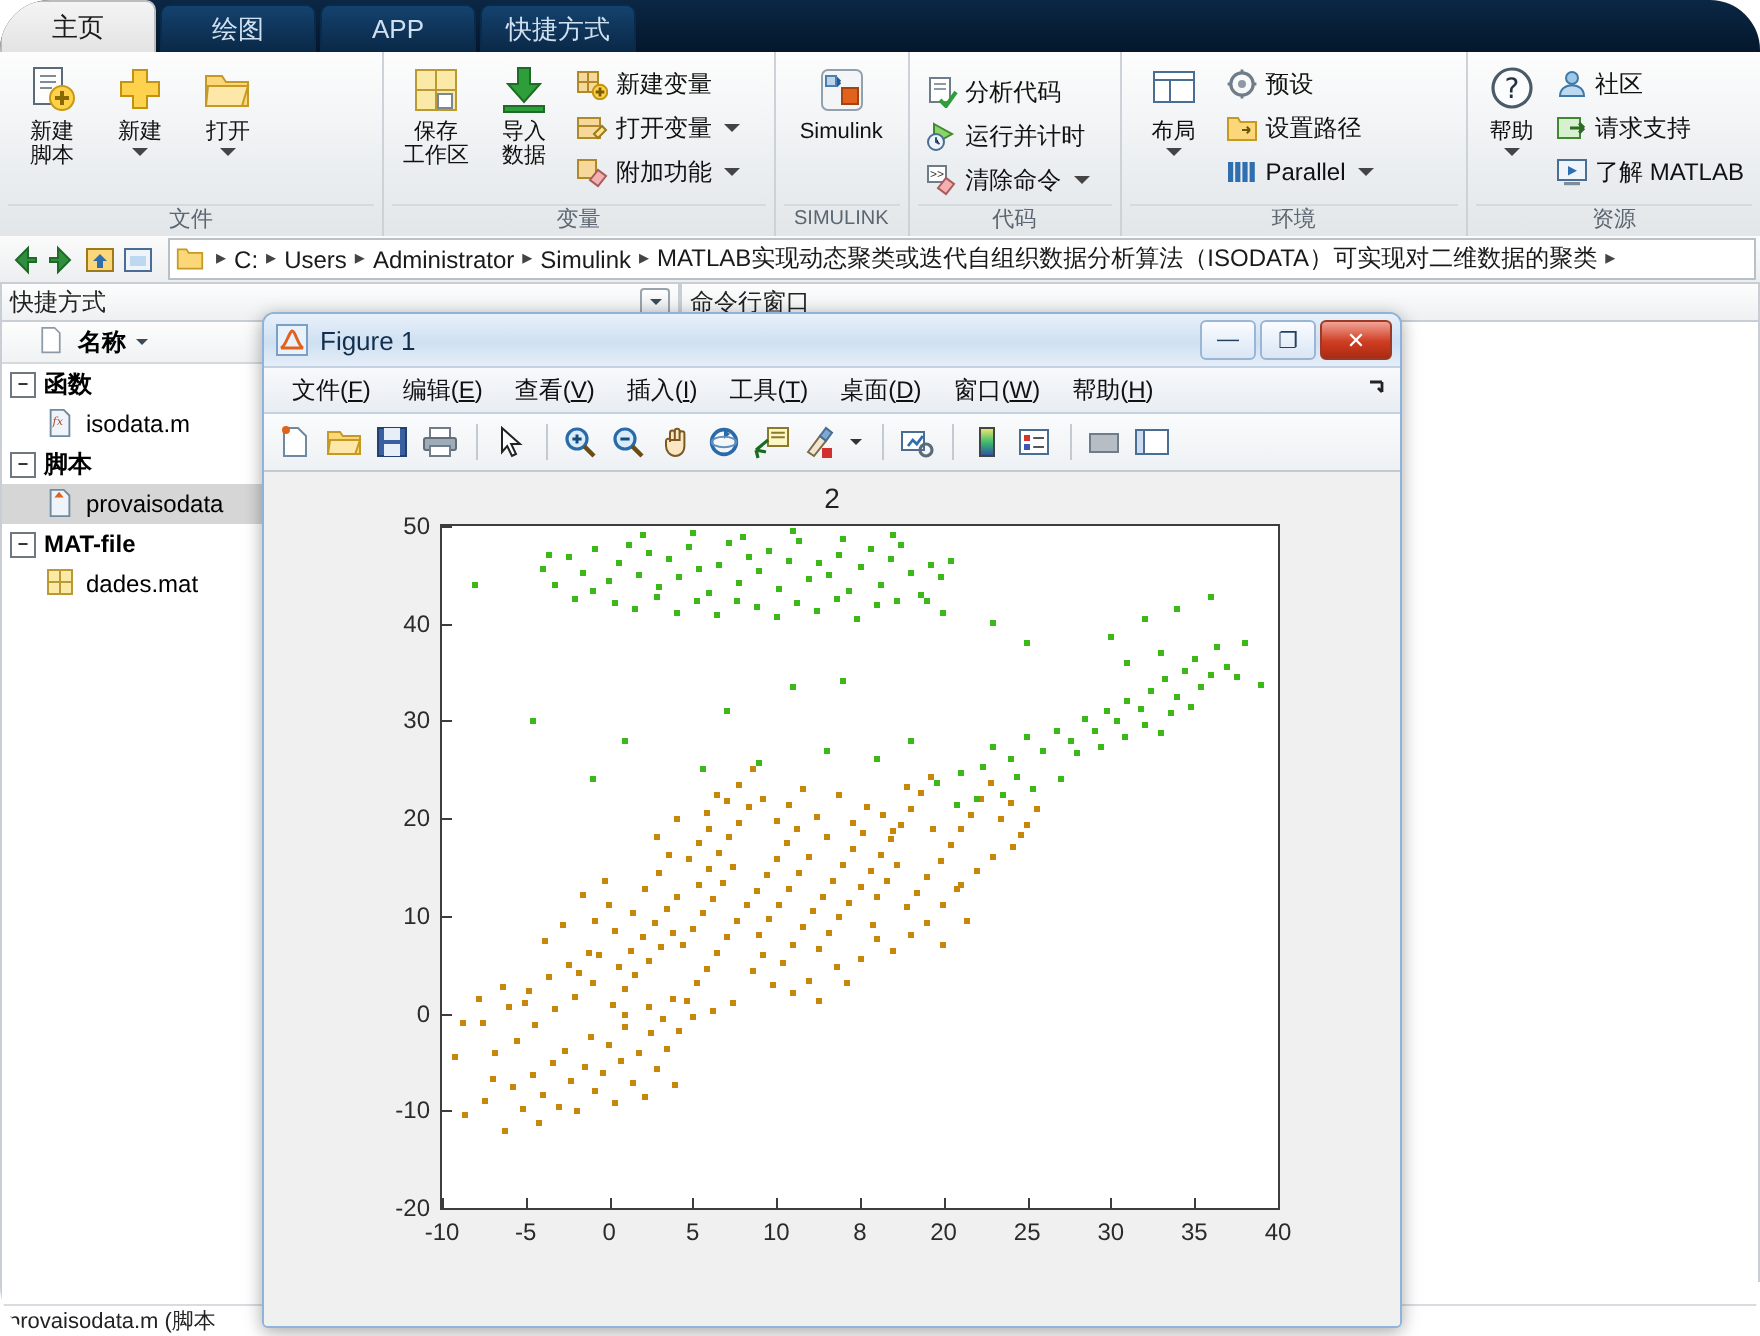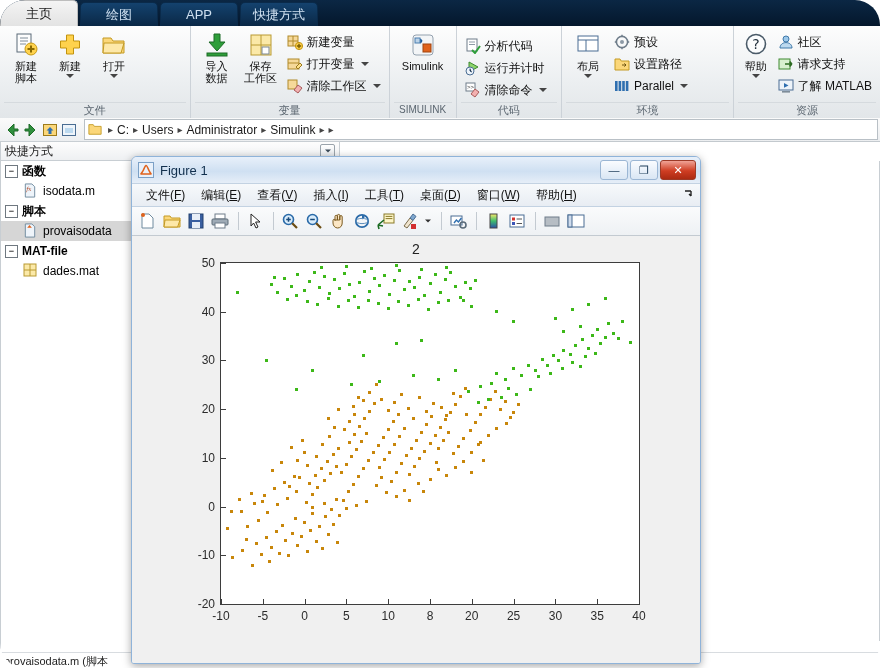--- a/index.html
+++ b/index.html
@@ -209,39 +209,39 @@
 
       </div>
       <div class="rgroup-title">文件</div>
     </div>
 
     <div class="rgroup" style="width:200px;">
       <div class="rgroup-inner">
         <div class="bigbtn">
           <span class="ico ico24">
             <svg width="26" height="26" viewBox="0 0 26 26">
-              <path d="M10 2h6v8h5l-8 9-8-9h5z" fill="#2e9e3a" stroke="#1d6b26"></path>
-              <rect x="3" y="21" width="20" height="3" fill="#2e9e3a" stroke="#1d6b26"></rect>
-            </svg>
-          </span>
-          <span class="lbl">导入</span>
-          <span class="lbl2">数据</span>
-        </div>
-        <div class="bigbtn">
-          <span class="ico ico24">
-            <svg width="26" height="26" viewBox="0 0 26 26">
               <rect x="3" y="3" width="20" height="20" fill="#fbe9a8" stroke="#b99a33"></rect>
               <line x1="13" y1="3" x2="13" y2="23" stroke="#b99a33"></line>
               <line x1="3" y1="13" x2="23" y2="13" stroke="#b99a33"></line>
               <rect x="14" y="15" width="7" height="7" fill="#fff" stroke="#7a8794"></rect>
             </svg>
           </span>
           <span class="lbl">保存</span>
           <span class="lbl2">工作区</span>
         </div>
+        <div class="bigbtn">
+          <span class="ico ico24">
+            <svg width="26" height="26" viewBox="0 0 26 26">
+              <path d="M10 2h6v8h5l-8 9-8-9h5z" fill="#2e9e3a" stroke="#1d6b26"></path>
+              <rect x="3" y="21" width="20" height="3" fill="#2e9e3a" stroke="#1d6b26"></rect>
+            </svg>
+          </span>
+          <span class="lbl">导入</span>
+          <span class="lbl2">数据</span>
+        </div>
         <div class="smallcol">
           <div class="smallbtn">
             <span class="ico ico16">
               <svg width="16" height="16" viewBox="0 0 16 16">
                 <rect x="1" y="2" width="10" height="10" fill="#f6d99a" stroke="#b08a2a"></rect>
                 <line x1="6" y1="2" x2="6" y2="12" stroke="#b08a2a"></line>
                   <line x1="1" y1="7" x2="11" y2="7" stroke="#b08a2a"></line>
                 <circle cx="12" cy="12" r="3.6" fill="#ffd24d" stroke="#c2930f"></circle>
                 <path d="M12 9.8v4.4M9.8 12h4.4" stroke="#7a5d00" stroke-width="1.4"></path>
               </svg>
@@ -259,21 +259,21 @@
             <span class="lbl">打开变量</span>
             <span class="caret-i"></span>
           </div>
           <div class="smallbtn">
             <span class="ico ico16">
               <svg width="16" height="16" viewBox="0 0 16 16">
                 <rect x="1" y="2" width="9" height="9" fill="#f6d99a" stroke="#b08a2a"></rect>
                 <path d="M7 12l4-5 4 3-4 5z" fill="#f3b0b0" stroke="#a85b5b"></path>
               </svg>
             </span>
-            <span class="lbl">清除工作区</span>
+            <span class="lbl">附加功能</span>
             <span class="caret-i"></span>
           </div>
         </div>
       </div>
       <div class="rgroup-title">变量</div>
     </div>
 
     <div class="rgroup" style="width:62px;">
       <div class="rgroup-inner" style="justify-content:center;">
         <div class="bigbtn" style="width:58px;">
@@ -464,36 +464,53 @@
       </span>
       <span class="crumb-sep">▸</span>
       <span class="crumb">C:</span>
       <span class="crumb-sep">▸</span>
       <span class="crumb">Users</span>
       <span class="crumb-sep">▸</span>
       <span class="crumb">Administrator</span>
       <span class="crumb-sep">▸</span>
       <span class="crumb">Simulink</span>
       <span class="crumb-sep">▸</span>
+      <span class="crumb">MATLAB实现动态聚类或迭代自组织数据分析算法（ISODATA）可实现对二维数据的聚类</span>
       <span class="crumb-sep">▸</span>
     </div>
   </div>
 
   <div class="panelhdr-row">
     <div class="panelhdr" style="left:0;width:340px;">
       <span>快捷方式</span>
       <span class="hdr-caret">
         <svg width="8" height="8" viewBox="0 0 8 8">
             <path d="M1 2.5l3 3 3-3z" fill="#3b4a58"></path>
           </svg>
       </span>
     </div>
+    <div class="panelhdr" style="left:340px;width:540px;">
+      <span>命令行窗口</span>
+    </div>
   </div>
 
   <div class="cftree">
+    <div class="cf-colhdr">
+      <span class="ico ico16">
+        <svg width="13" height="14" viewBox="0 0 14 16">
+            <path d="M2 1h7l3 3v11H2z" fill="#fff" stroke="#8d9aa6"></path>
+          </svg>
+      </span>
+      <span class="t">名称</span>
+      <span style="margin-left:4px;">
+        <svg width="8" height="8" viewBox="0 0 8 8">
+            <path d="M1 2.5l3 3 3-3z" fill="#3b4a58"></path>
+          </svg>
+      </span>
+    </div>
 
     <div class="trow grp">
       <span class="expander">−</span>
       <span>函数</span>
     </div>
     <div class="trow">
       <span class="indent"></span>
       <span class="ico ico16" style="margin-right:4px;">
         <svg width="14" height="15" viewBox="0 0 14 16">
             <path d="M2 1h7l3 3v11H2z" fill="#eef4fa" stroke="#6f8a9e"></path>

